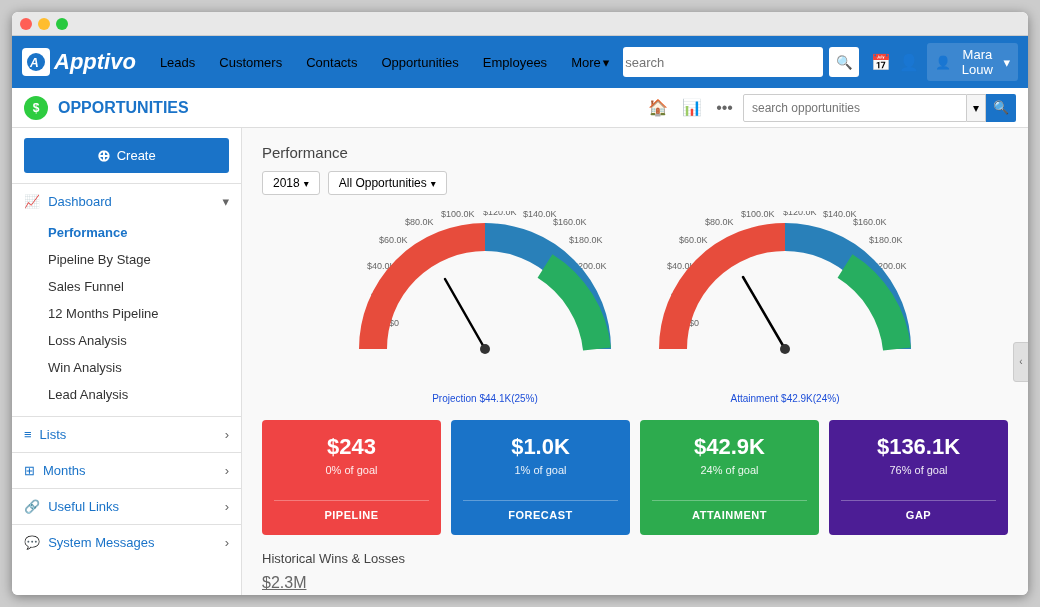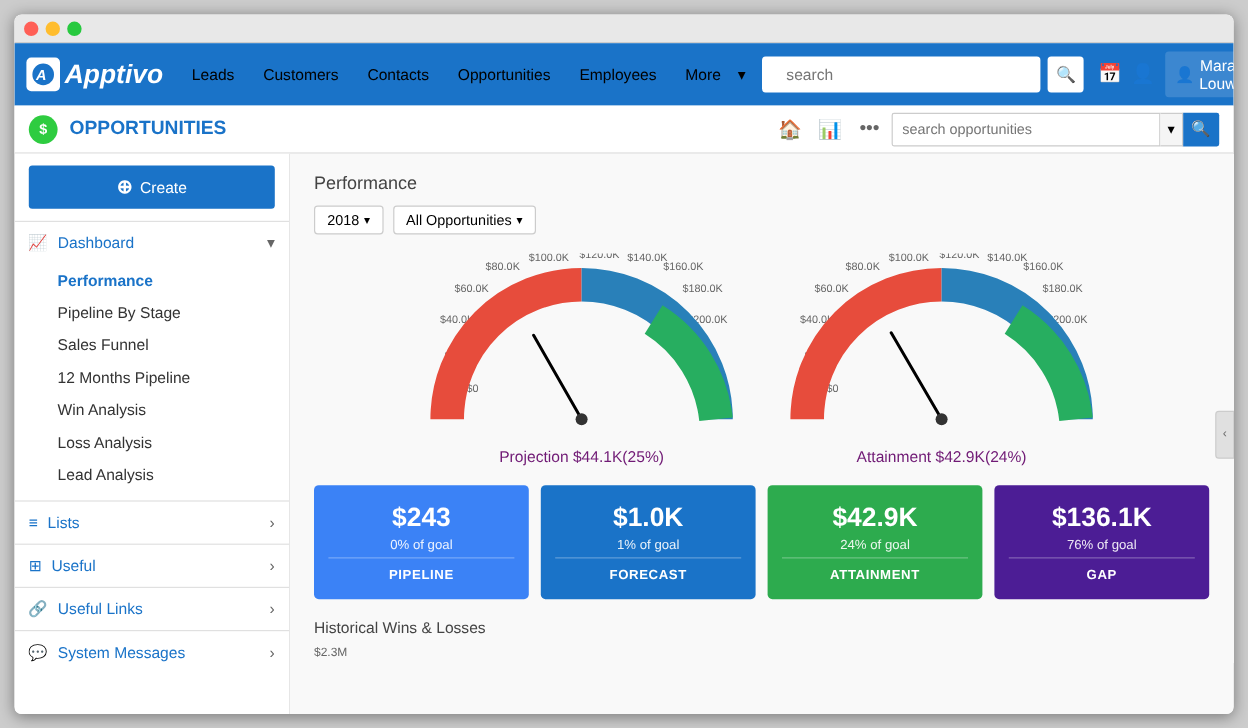--- a/index.html
+++ b/index.html
@@ -13,23 +13,23 @@
     .tb-red { background: #ff5f56; }
     .tb-yellow { background: #ffbd2e; }
     .tb-green { background: #27c93f; }
 
     
     .top-nav { background: #1a73c8; display: flex; align-items: center; padding: 0 10px; height: 52px; flex-shrink: 0; gap: 4px; }
     .logo { color: #fff; font-size: 22px; font-weight: bold; font-style: italic; margin-right: 10px; display: flex; align-items: center; gap: 4px; }
     .logo-icon { width: 28px; height: 28px; background: #fff; border-radius: 4px; display: flex; align-items: center; justify-content: center; }
     .logo-icon svg { width: 20px; height: 20px; }
     .nav-item { color: #000000; padding: 6px 10px; font-size: 13px; cursor: pointer; white-space: nowrap; }
-    .nav-more { display: flex; align-items: center; gap: 14px; }
+    .nav-more { display: flex; align-items: center; gap: 2px; }
     .search-wrap { margin-left: auto; display: flex; align-items: center; gap: 6px; }
-    .search-wrap input { width: 232px; height: 30px; border: none; border-radius: 3px; padding: 0 20px; font-size: 13px; }
+    .search-wrap input { width: 200px; height: 30px; border: none; border-radius: 3px; padding: 0 2px; font-size: 13px; }
     .search-btn { background: #fff; border: none; border-radius: 3px; width: 30px; height: 30px; cursor: pointer; display: flex; align-items: center; justify-content: center; color: #555; }
     .nav-icons { display: flex; align-items: center; gap: 8px; margin-left: 8px; }
     .nav-icon-btn { background: none; border: none; color: #fff; cursor: pointer; font-size: 16px; display: flex; align-items: center; }
     .user-btn { background: rgba(255,255,255,0.15); border: none; color: #fff; border-radius: 3px; padding: 4px 8px; cursor: pointer; display: flex; align-items: center; gap: 4px; font-size: 13px; }
 
     
     .sub-nav { background: #fff; border-bottom: 1px solid #ddd; height: 40px; display: flex; align-items: center; padding: 0 12px; gap: 10px; flex-shrink: 0; }
     .sub-nav-title { color: #1a73c8; font-size: 16px; font-weight: bold; display: flex; align-items: center; gap: 6px; flex: 1; }
     .money-icon { background: #2ecc40; color: #fff; border-radius: 50%; width: 24px; height: 24px; display: flex; align-items: center; justify-content: center; font-size: 12px; font-weight: bold; }
     .sub-nav-actions { display: flex; align-items: center; gap: 6px; }
@@ -57,30 +57,30 @@
     
     .content { flex: 1; overflow-y: auto; background: #f9f9f9; padding: 16px 20px; position: relative; }
     .content-title { font-size: 15px; color: #444; margin-bottom: 10px; font-weight: normal; }
     .filter-bar { display: flex; align-items: center; gap: 8px; margin-bottom: 16px; }
     .filter-btn { background: #fff; border: 1px solid #ccc; border-radius: 3px; padding: 4px 10px; font-size: 12px; cursor: pointer; display: flex; align-items: center; gap: 4px; }
     .filter-btn .caret { font-size: 10px; }
 
     
     .gauges-row { display: flex; gap: 20px; margin-bottom: 16px; justify-content: center; }
     .gauge-container { display: flex; flex-direction: column; align-items: center; }
-    .gauge-label { font-size: 13px; color: #701a75; margin-top: 2px; }
+    .gauge-label { font-size: 10px; color: #1d4ed8; margin-top: 22px; }
 
     
     .stats-row { display: flex; gap: 10px; margin-bottom: 16px; }
     .stat-card { flex: 1; border-radius: 4px; padding: 14px 12px; text-align: center; color: #fff; }
     .stat-card .value { font-size: 22px; font-weight: bold; margin-bottom: 4px; }
-    .stat-card .sub { font-size: 11px; margin-bottom: 4px; opacity: 0.9; }
+    .stat-card .sub { font-size: 11px; margin-bottom: 24px; opacity: 0.9; }
     .stat-card .label { font-size: 11px; font-weight: bold; letter-spacing: 0.5px; border-top: 1px solid rgba(255,255,255,0.3); padding-top: 8px; }
 
-    .card-orange { background: #3b82f6; }
+    .card-orange { background: #ef4444; }
     .card-blue { background: #1a73c8; }
     .card-green { background: #2dab4e; }
     .card-red { background: #4c1d95; }
 
     
     .section-title { font-size: 13px; color: #444; margin-bottom: 8px; }
 
     
     .collapse-btn { position: absolute; right: -1px; top: 50%; transform: translateY(-50%); background: #e0e0e0; border: 1px solid #ccc; border-radius: 3px 0 0 3px; width: 16px; height: 40px; display: flex; align-items: center; justify-content: center; cursor: pointer; color: #666; font-size: 10px; }
 
@@ -174,38 +174,38 @@
         <div class="sidebar-item-header">
           <span class="icon">📈</span>
           <span>Dashboard</span>
           <span class="chevron">▾</span>
         </div>
         <div class="sidebar-sub-items">
           <span class="sidebar-sub-item active">Performance</span>
           <span class="sidebar-sub-item">Pipeline By Stage</span>
           <span class="sidebar-sub-item">Sales Funnel</span>
           <span class="sidebar-sub-item">12 Months Pipeline</span>
+          <span class="sidebar-sub-item">Loss Analysis</span>
           <span class="sidebar-sub-item">Win Analysis</span>
-          <span class="sidebar-sub-item">Loss Analysis</span>
           <span class="sidebar-sub-item">Lead Analysis</span>
         </div>
       </div>
 
       <div class="sidebar-section">
         <div class="sidebar-item-header">
           <span class="icon">≡</span>
           <span>Lists</span>
           <span class="chevron">›</span>
         </div>
       </div>
 
       <div class="sidebar-section">
         <div class="sidebar-item-header">
           <span class="icon">⊞</span>
-          <span>Useful</span>
+          <span>Months</span>
           <span class="chevron">›</span>
         </div>
       </div>
 
       <div class="sidebar-section">
         <div class="sidebar-item-header">
           <span class="icon">🔗</span>
           <span>Useful Links</span>
           <span class="chevron">›</span>
         </div>
@@ -312,16 +312,16 @@
           <div class="label">ATTAINMENT</div>
         </div>
         <div class="stat-card card-red">
           <div class="value">$136.1K</div>
           <div class="sub">76% of goal</div>
           <div class="label">GAP</div>
         </div>
       </div>
 
       <div class="section-title">Historical Wins &amp; Losses</div>
-      <div style="color:#666; font-size:10px; margin-top:4px;">$2.3M</div>
+      <div style="color:#666; font-size:16px; margin-top:4px;text-decoration:underline;">$2.3M</div>
     </div>
   </div>
 </div>
 
 </body></html>

